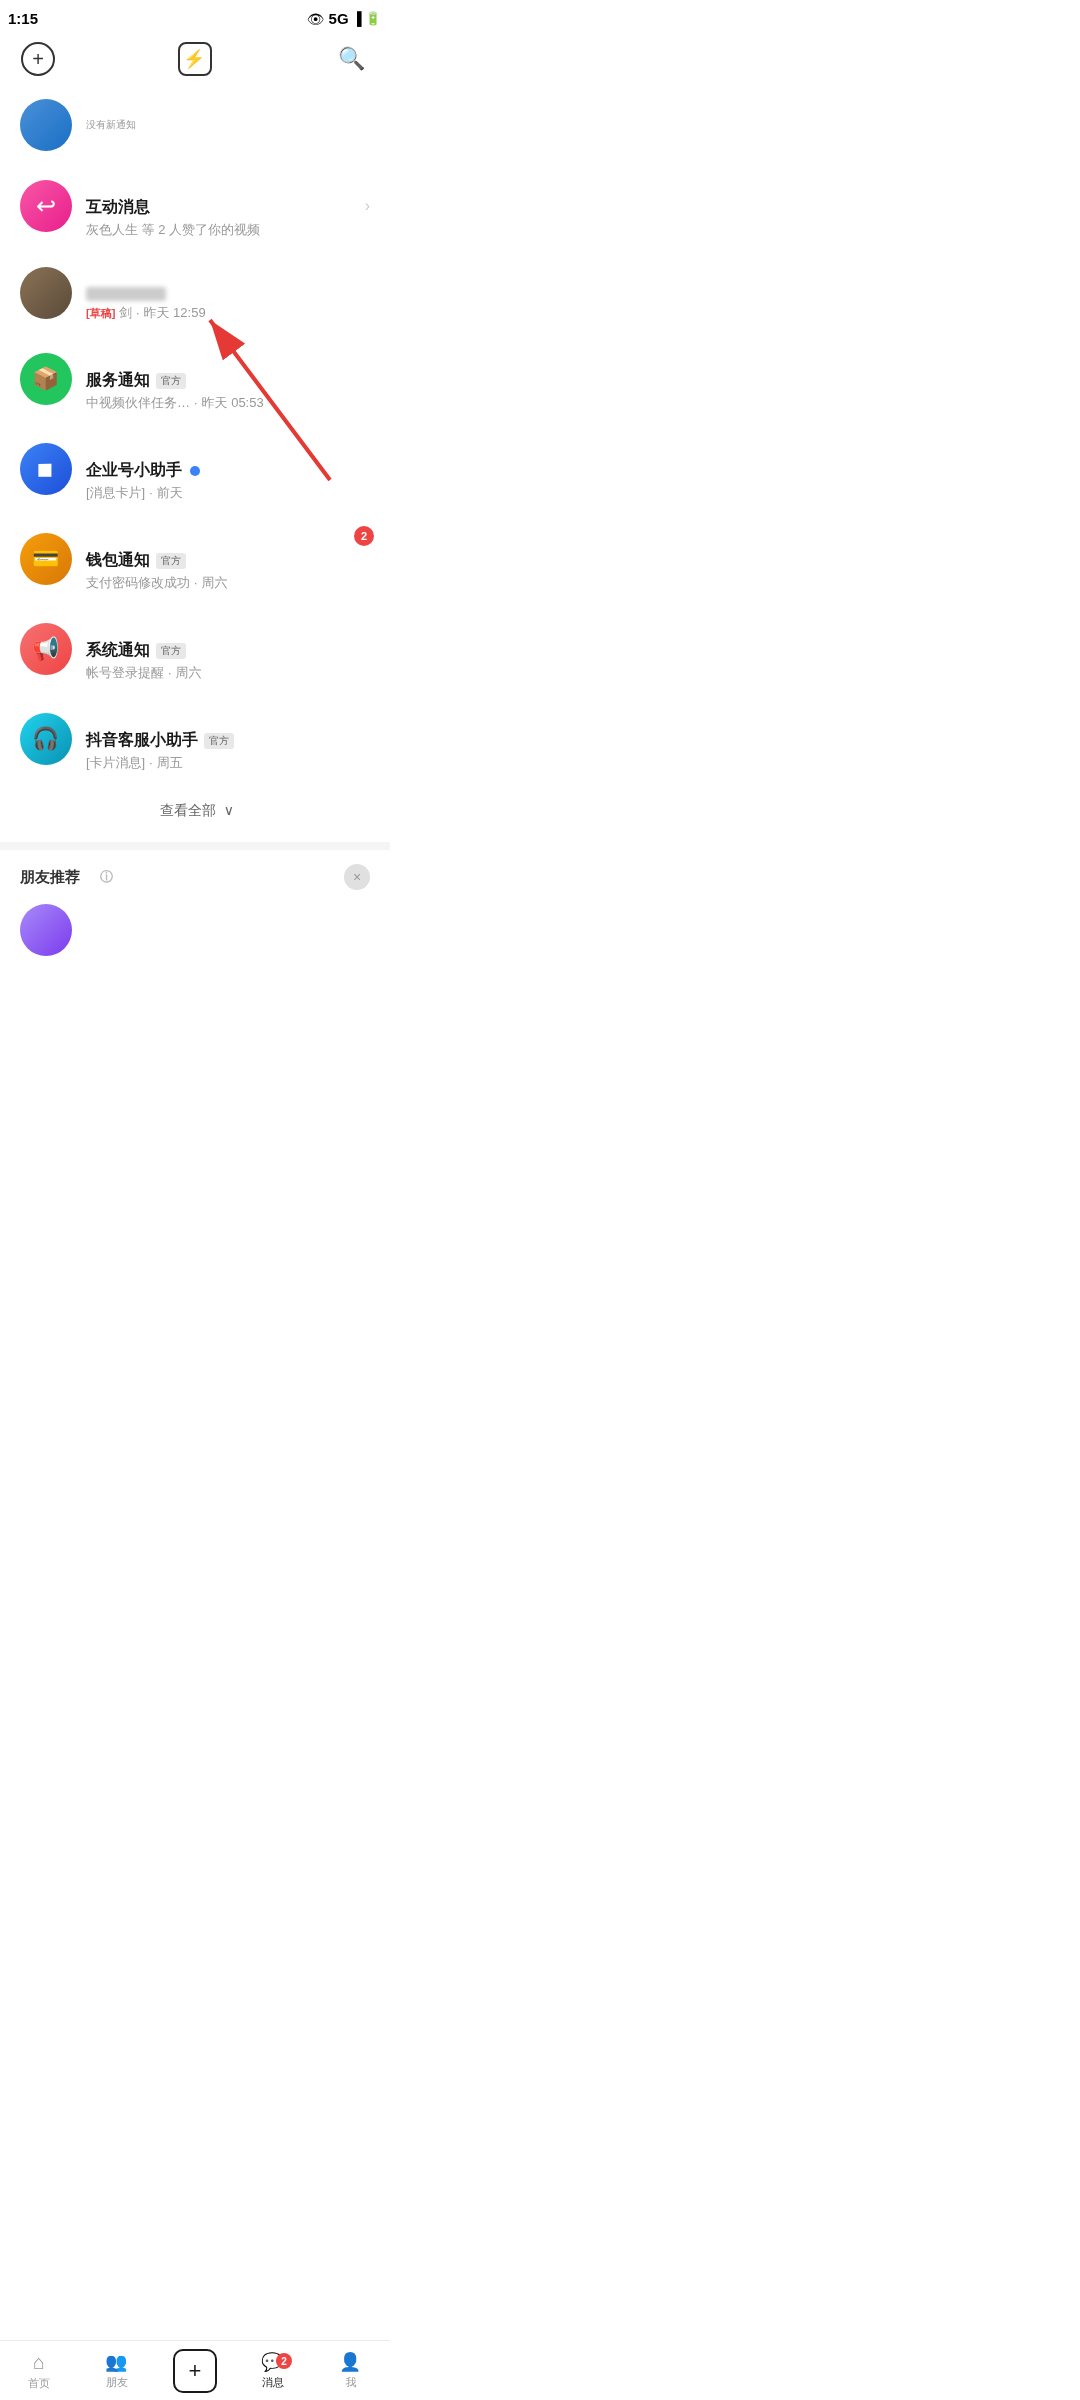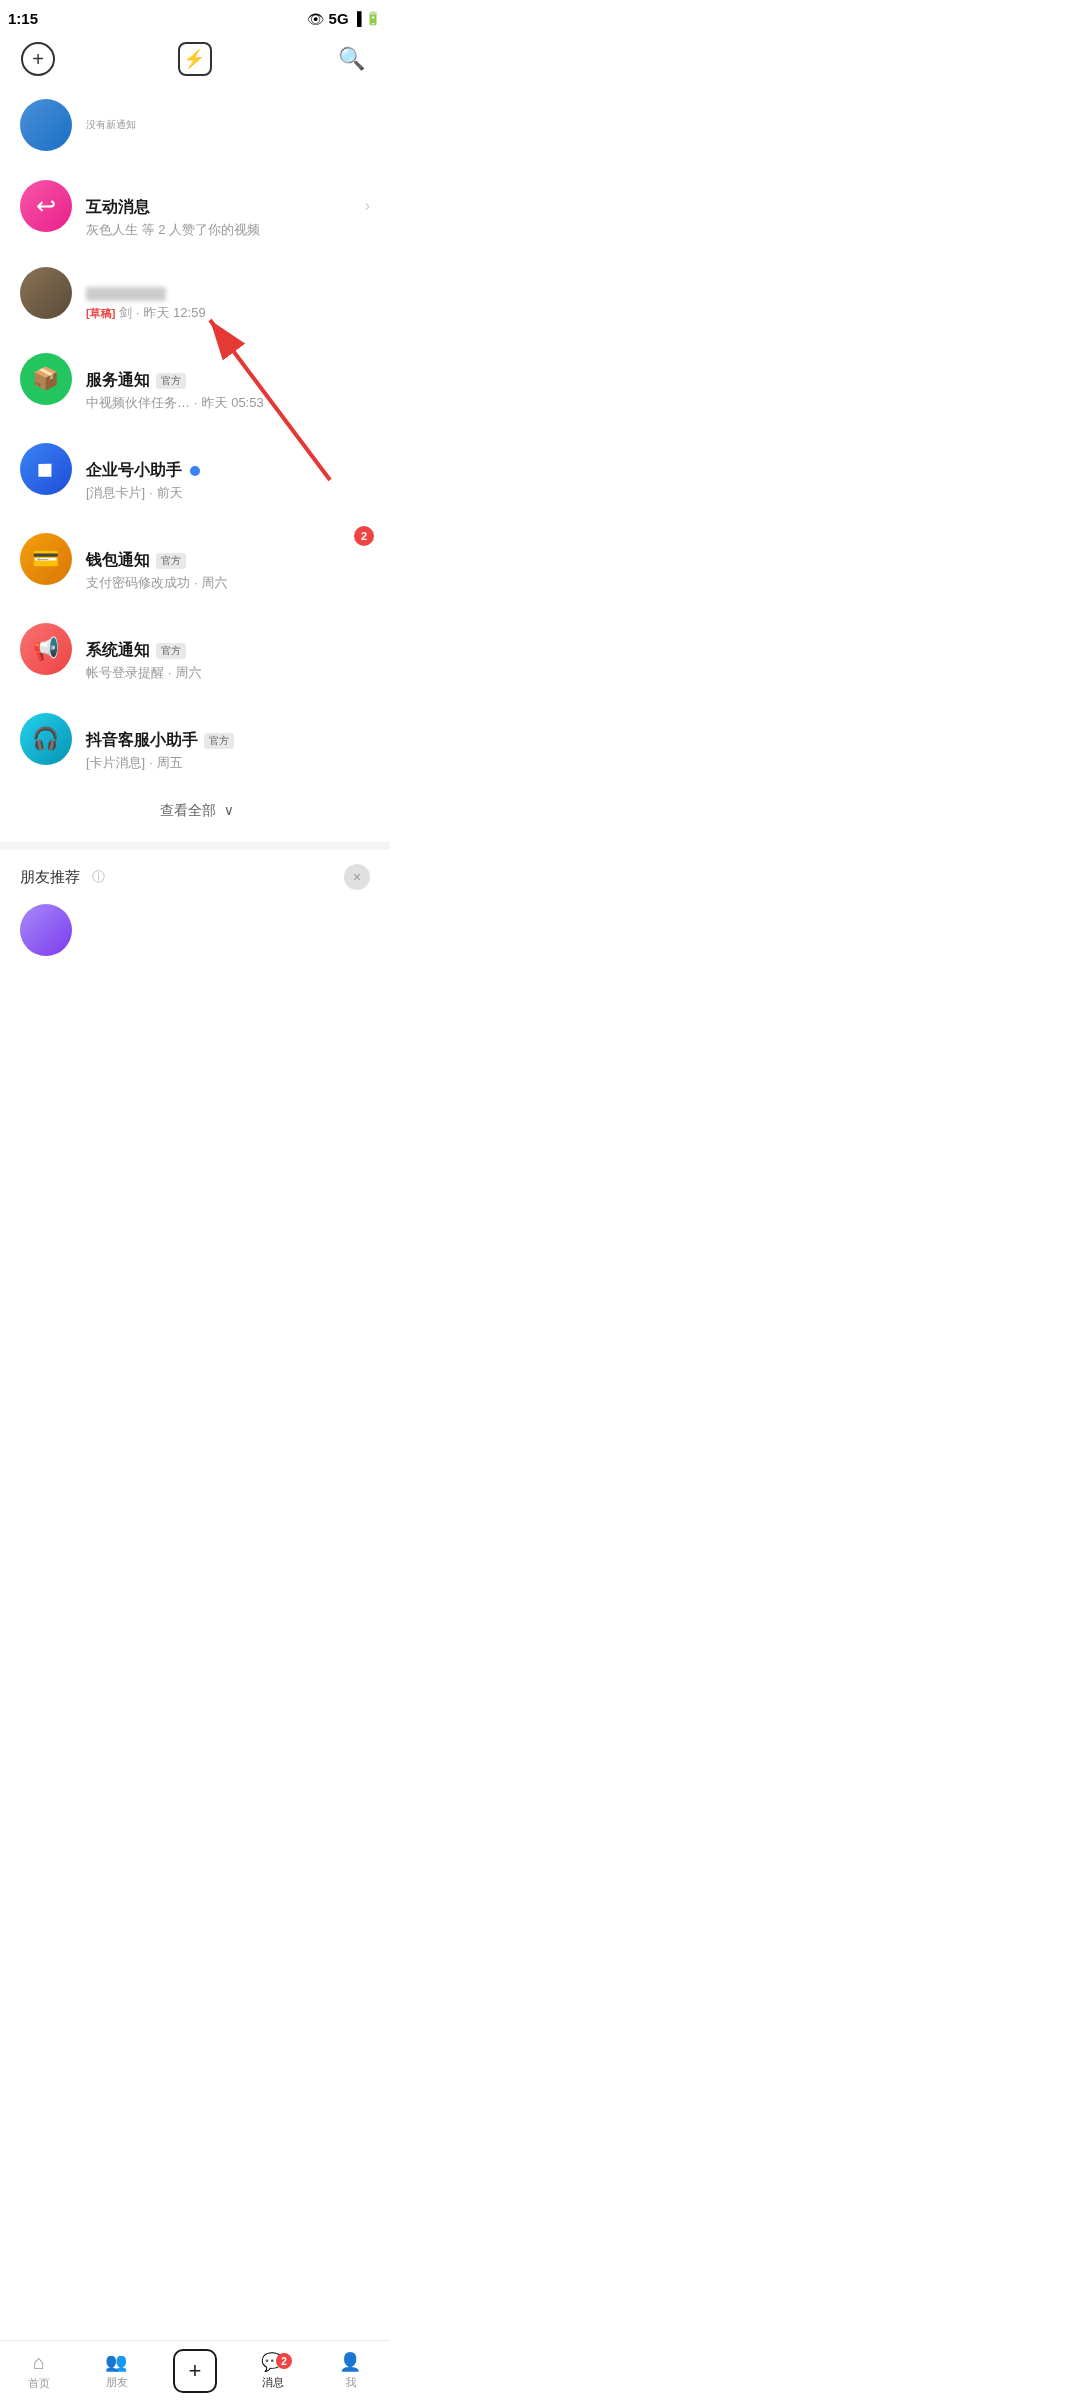--- a/index.html
+++ b/index.html
@@ -180,22 +180,22 @@
     }
 
     
     .friend-recommend {
       padding: 14px 20px;
       display: flex;
       align-items: center;
       justify-content: space-between;
     }
     .fr-title {
-      display: flex; align-items: center; gap: 12px;
-      font-size: 15px; font-weight: 400; color: #333;
+      display: flex; align-items: center; gap: 20px;
+      font-size: 15px; font-weight: 700; color: #333;
     }
     .fr-info { font-size: 13px; color: #bbb; }
     .fr-close {
       width: 26px; height: 26px;
       border-radius: 50%;
       background: #e0e0e0;
       display: flex; align-items: center; justify-content: center;
       font-size: 14px; color: #999; cursor: pointer;
     }
 

